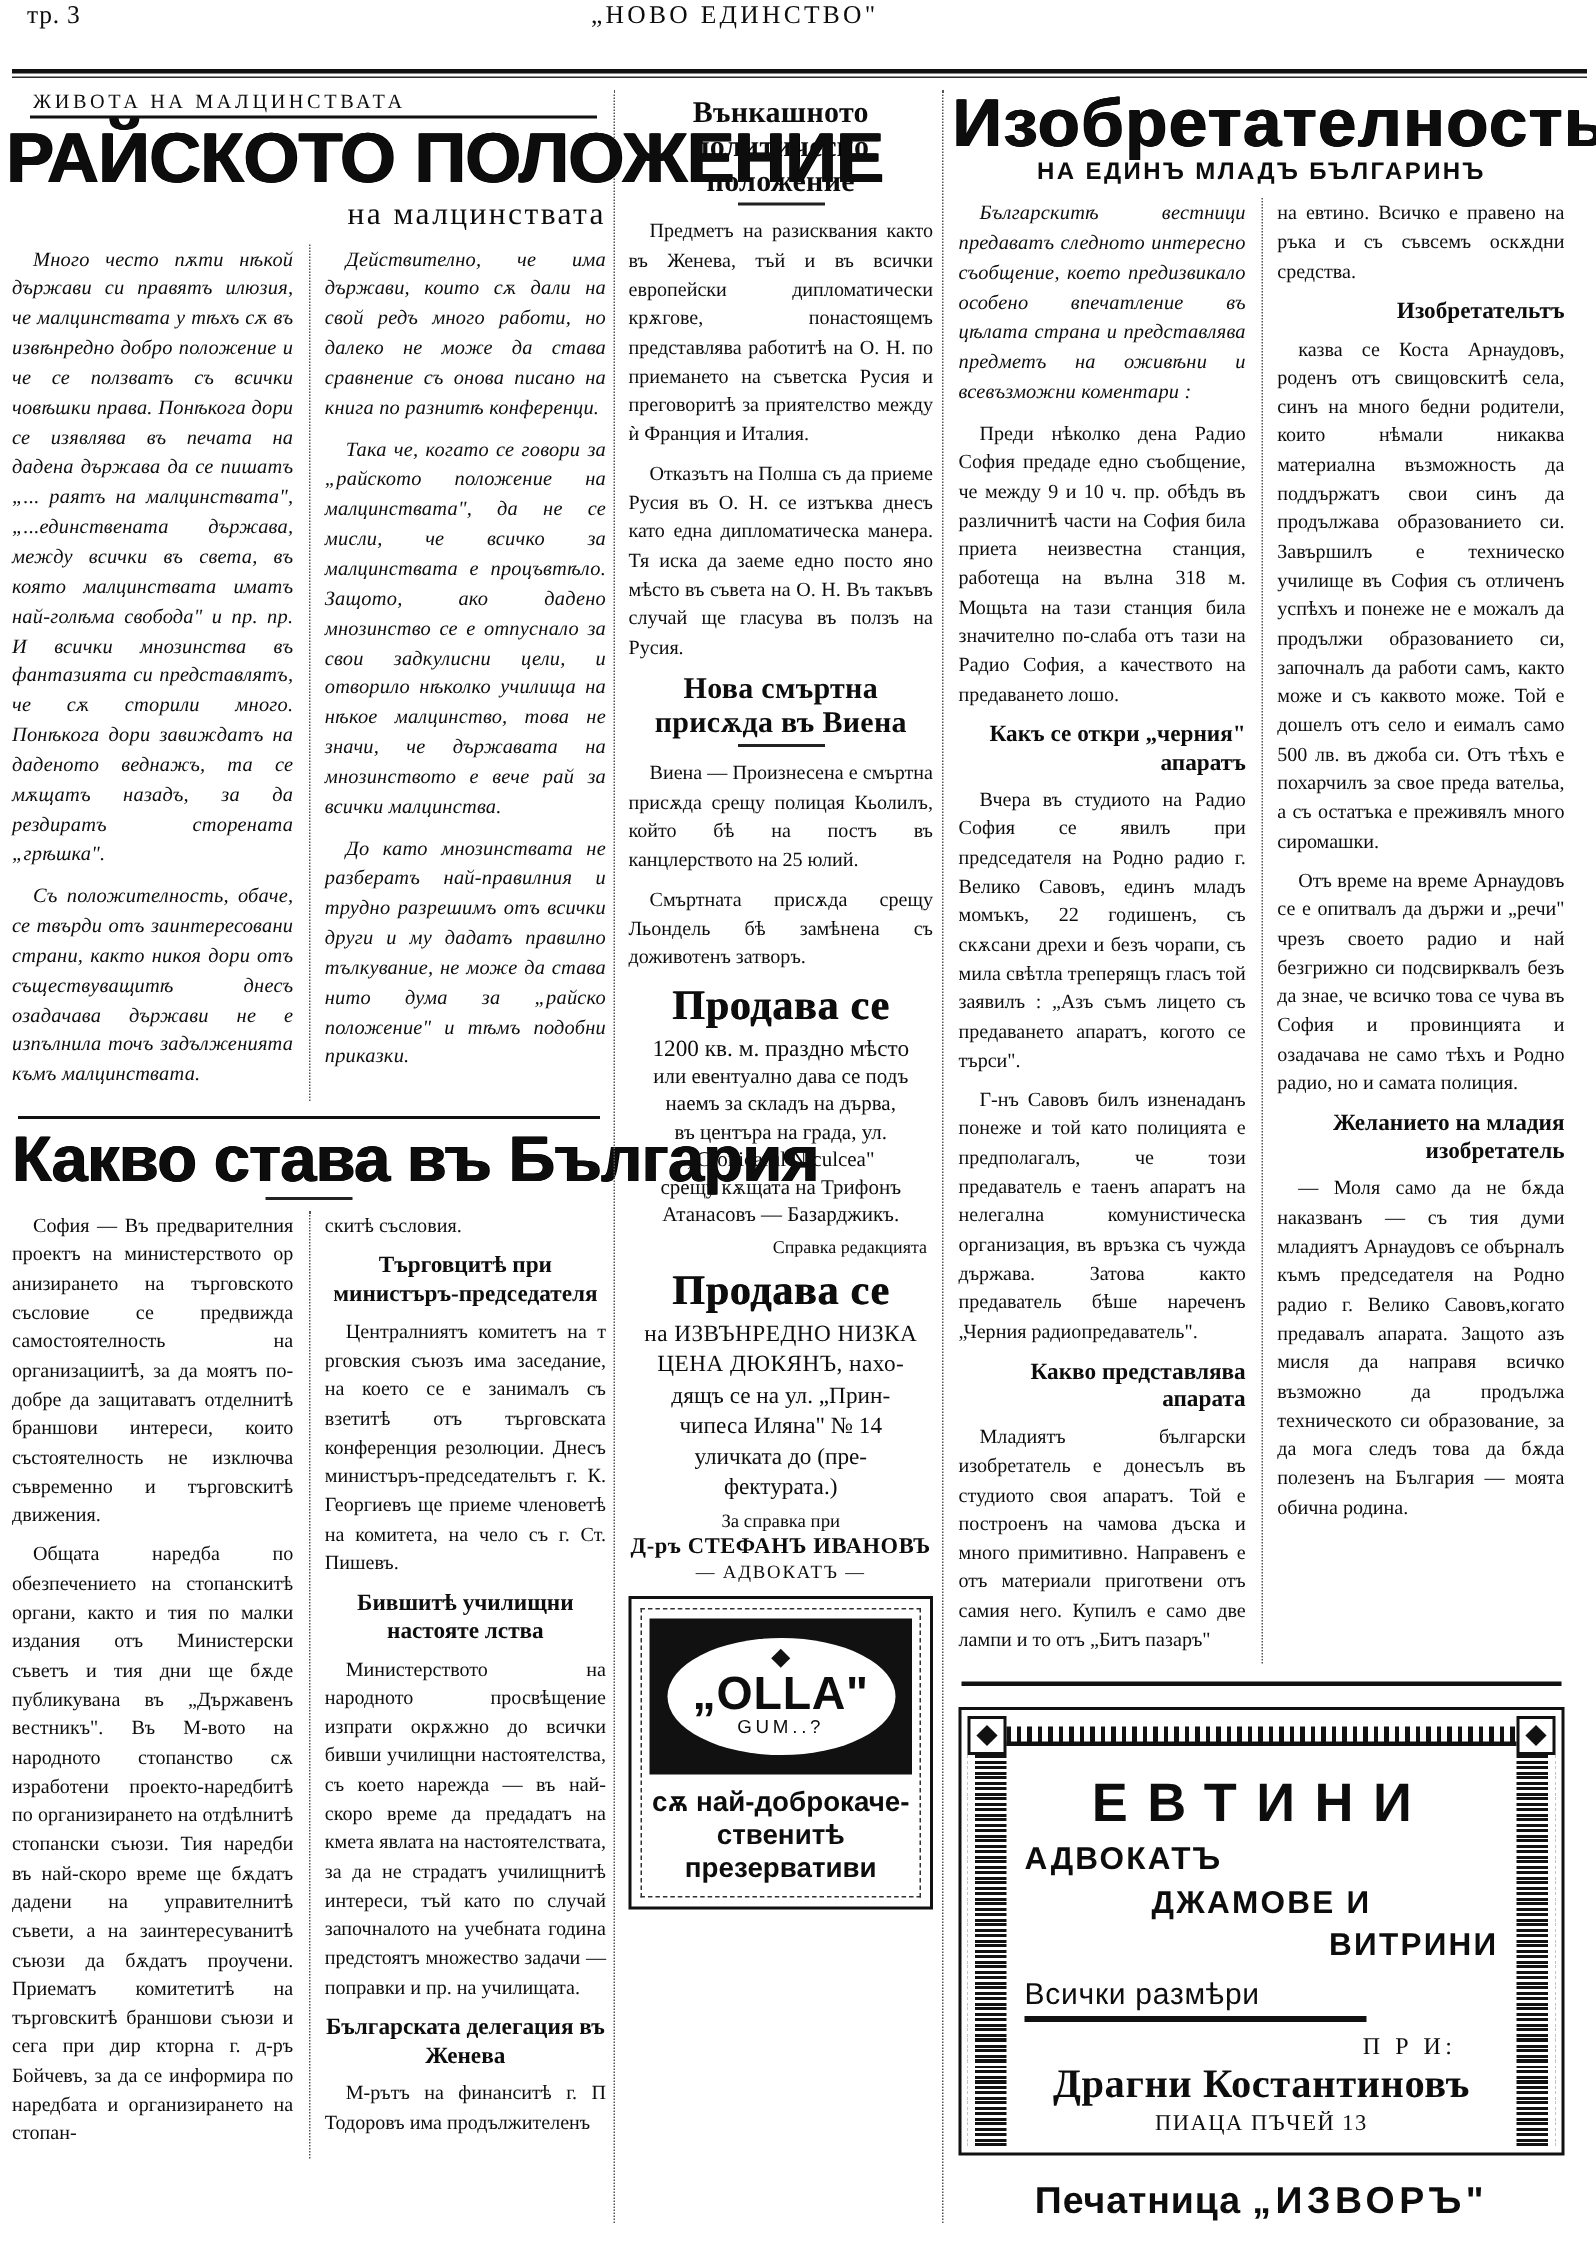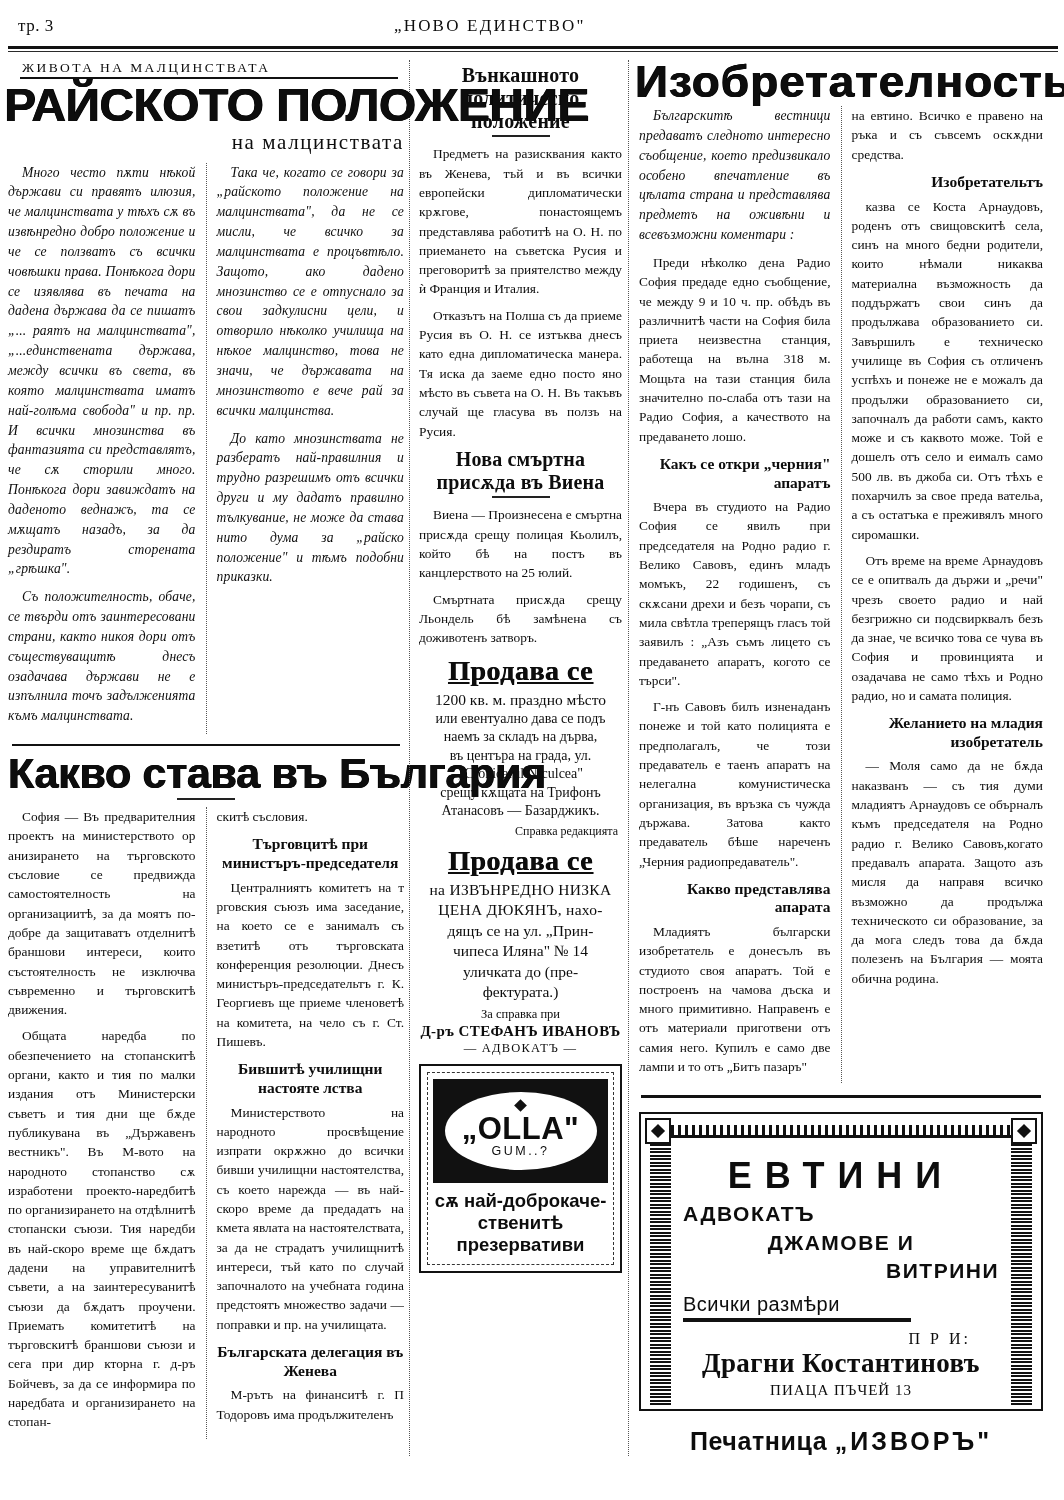--- a/index.html
+++ b/index.html
@@ -24,21 +24,20 @@
   }
 
   
   .masthead {
     position: relative;
     height: 46px;
     padding: 0 18px;
   }
   .masthead-inner {
     display: flex;
-    align-items: flex-end;
     height: 38px;
   }
   .folio {
     font-size: 17px;
     letter-spacing: .5px;
     padding-bottom: 2px;
     white-space: nowrap;
   }
   .paper-name {
     flex: 1;
@@ -178,21 +177,20 @@
 
   
   .ad-title {
     font-family: "Liberation Serif", serif;
     font-weight: bold;
     font-size: 28px;
     text-align: center;
     letter-spacing: .5px;
     margin: 6px 0 3px 0;
     text-shadow: 0.5px 0 0 #000;
-    text-decoration: underline;
   }
   .ad-line {
     font-size: 14px;
     text-align: center;
     line-height: 1.32;
   }
   .ad-line.big { font-size: 15.5px; }
   .ad-line.caps { letter-spacing: .3px; }
   .ad-sig {
     text-align: center;
@@ -450,20 +448,21 @@
         <h1 class="headline-cond">РАЙСКОТО ПОЛОЖЕНИЕ</h1>
         <div class="headline-sub">на малцинствата</div>
 
         <div class="twocol">
           <div class="c">
             <p class="ital">Много често пѫти нѣкой държави си правятъ илюзия, че малцинствата у тѣхъ сѫ въ извѣнредно добро положение и че се ползватъ съ всички човѣшки права. Понѣкога дори се изявлява въ печата на дадена държава да се пишатъ „... раятъ на малцинствата", „...единствената държава, между всички въ света, въ която малцинствата иматъ най-голѣма свобода" и пр. пр. И всички мнозинства въ фантазията си представлятъ, че сѫ сторили много. Понѣкога дори завиждатъ на даденото веднажъ, та се мѫщатъ назадъ, за да рездиратъ сторената „грѣшка".</p>
             <p class="ital">Съ положителность, обаче, се твърди отъ заинтересовани страни, както никоя дори отъ съществуващитѣ днесъ озадачава държави не е изпълнила точъ задълженията къмъ малцинствата.</p>
           </div>
           <div class="dotrule-v"></div>
           <div class="c">
+            <p class="ital">Действително, че има държави, които сѫ дали на свой редъ много работи, но далеко не може да става сравнение съ онова писано на книга по разнитѣ конференци.</p>
             <p class="ital">Така че, когато се говори за „райското положение на малцинствата", да не се мисли, че всичко за малцинствата е процъвтѣло. Защото, ако дадено мнозинство се е отпуснало за свои задкулисни цели, и отворило нѣколко училища на нѣкое малцинство, това не значи, че държавата на мнозинството е вече рай за всички малцинства.</p>
             <p class="ital">До като мнозинствата не разбератъ най-правилния и трудно разрешимъ отъ всички други и му дадатъ правилно тълкувание, не може да става нито дума за „райско положение" и тѣмъ подобни приказки.</p>
           </div>
         </div>
       </div>
 
       <div>
         <div class="toprule-b"></div>
         <h1 class="band-headline">Какво става въ България</h1>
         <div class="minirule"></div>
@@ -538,20 +537,21 @@
             </div>
           </div>
           <div class="olla-text">сѫ най-доброкаче-ственитѣ презервативи</div>
         </div>
       </div>
     </div>
 
     <div class="colgroup-right">
 
       <h1 class="headline-cond" style="font-size:45px;letter-spacing:1px;">Изобретателностьта</h1>
+      <div style="text-align:center;font-family:'Liberation Sans',sans-serif;font-weight:bold;font-size:16px;letter-spacing:1.6px;margin-bottom:8px;">НА ЕДИНЪ МЛАДЪ БЪЛГАРИНЪ</div>
 
       <div class="twocol">
         <div class="c">
           <p class="ital">Българскитѣ вестници предаватъ следното интересно съобщение, което предизвикало особено впечатление въ цѣлата страна и представлява предметъ на оживѣни и всевъзможни коментари :</p>
           <p class="body">Преди нѣколко дена Радио София предаде едно съобщение, че между 9 и 10 ч. пр. обѣдъ въ различнитѣ части на София била приета неизвестна станция, работеща на вълна 318 м. Мощьта на тази станция била значително по-слаба отъ тази на Радио София, а качеството на предаването лошо.</p>
           <div class="head3 left">Какъ се откри „черния" апаратъ</div>
           <p class="body">Вчера въ студиото на Радио София се явилъ при председателя на Родно радио г. Велико Савовъ, единъ младъ момъкъ, 22 годишенъ, съ скѫсани дрехи и безъ чорапи, съ мила свѣтла треперящъ гласъ той заявилъ : „Азъ съмъ лицето съ предаването апаратъ, когото се търси".</p>
           <p class="body">Г-нъ Савовъ билъ изненаданъ понеже и той като полицията е предполагалъ, че този предаватель е таенъ апаратъ на нелегална комунистическа организация, въ връзка съ чужда държава. Затова както предаватель бѣше нареченъ „Черния радиопредаватель".</p>
           <div class="head3 left">Какво представлява апарата</div>
           <p class="body">Младиятъ български изобретатель е донесълъ въ студиото своя апаратъ. Той е построенъ на чамова дъска и много примитивно. Направенъ е отъ материали приготвени отъ самия него. Купилъ е само две лампи и то отъ „Битъ пазаръ"</p>

